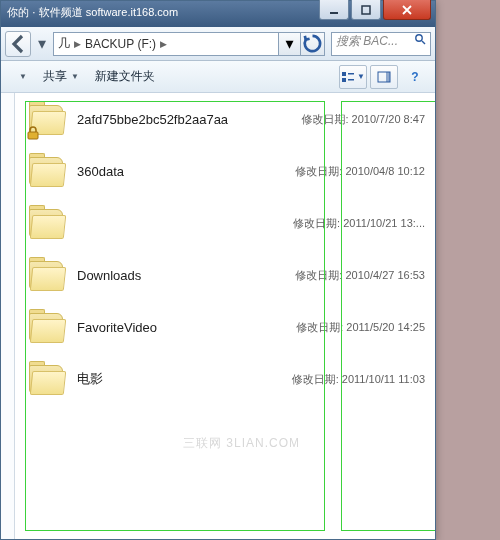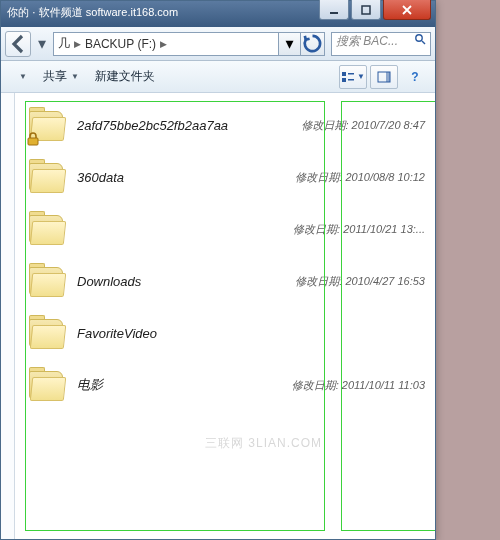--- a/index.html
+++ b/index.html
@@ -21,34 +21,34 @@
   .refresh { width:24px; height:24px; border:1px solid #8aa0b8; border-left:none; background:linear-gradient(#f8fafc,#e0e8f0); display:flex; align-items:center; justify-content:center; color:#2a5aa0; }
   .searchbox { width:100px; height:24px; margin-left:6px; border:1px solid #8aa0b8; background:#fff; display:flex; padding:0 4px; color:#888; font-style:italic; font-size:12px; }
   .searchbox .mag { margin-left:auto; color:#2a5aa0; }
   .toolbar { height:32px; background:linear-gradient(#f6fafd,#e2ecf4); border-bottom:1px solid #c4d2e0; display:flex; align-items:center; padding:0 6px; font-size:12px; color:#1a2a3a; }
   .tool { padding:4px 8px; display:flex; align-items:center; border-radius:2px; }
   .tool .dd { margin-left:4px; font-size:8px; color:#4a5a6a; }
   .toolbar .spacer { flex:1; }
   .viewbtn { width:28px; height:24px; border:1px solid #b0c0d0; background:linear-gradient(#fdfdfd,#e6eef6); margin-left:3px; display:flex; align-items:center; justify-content:center; color:#2a5aa0; border-radius:2px; }
   .content { position:absolute; top:92px; left:0; right:0; bottom:0; background:#fff; overflow:hidden; }
   .sidebar-edge { position:absolute; left:0; top:0; width:14px; bottom:0; border-right:1px solid #d0dae4; background:#fafcfe; }
-  .filelist { position:absolute; left:14px; right:0; top:0; bottom:0; padding:6px 6px;font-style:italic; }
+  .filelist { position:absolute; left:14px; right:0; top:0; bottom:0; padding:0 6px; }
   .row { display:flex; align-items:center; height:52px; position:relative; }
   .ficon { width:40px; height:40px; margin:0 10px 0 6px; position:relative; flex-shrink:0;}
   .folder-back { position:absolute; left:2px; top:6px; width:34px; height:28px; background:linear-gradient(#f6e8b0,#e8d078); border-radius:2px 6px 3px 3px; border:1px solid #d0b85a;}
   .folder-tab { position:absolute; left:2px; top:2px; width:16px; height:8px; background:#f0dc90; border:1px solid #d0b85a; border-bottom:none; border-radius:2px 2px 0 0;}
   .folder-front { position:absolute; left:4px; top:12px; width:34px; height:24px; background:linear-gradient(#fff4c8,#f2e090); border-radius:2px; border:1px solid #d8c068; transform:skewX(-6deg);}
   .lock { position:absolute; left:-2px; bottom:-2px; width:16px; height:16px; }
   .filefolder .sheet { position:absolute; left:6px; top:4px; width:26px; height:32px; background:#fff; border:1px solid #b8c4d0; }
   .filefolder .mini { position:absolute; left:16px; top:16px; width:22px; height:20px; background:linear-gradient(#fff0b8,#f0da80); border:1px solid #d0b85a; border-radius:1px 3px 2px 2px; }
   .fname { font-size:13px; color:#202020; }
   .meta { position:absolute; right:4px; top:50%; transform:translateY(-50%); font-size:11px; color:#606060; white-space:nowrap; }
   .meta .lbl { color:#606060; }
   .greenbox { position:absolute; border:1px solid #3bd23b; pointer-events:none; }
-  .watermark { position:absolute; left:204px; top:342px; color:#d8d8d8; font-size:12px; letter-spacing:1px; pointer-events:none;}
+  .watermark { position:absolute; left:182px; top:342px; color:#d8d8d8; font-size:12px; letter-spacing:1px; pointer-events:none;}
 </style>
 </head>
 <body>
 
 <div class="window">
 
   <div class="titlebar">
     <span class="caption">你的 · 软件频道  software.it168.com</span>
     <div class="winbtns">
       <div class="winbtn">
@@ -148,21 +148,21 @@
           <div class="fname">2afd75bbe2bc52fb2aa7aa</div>
           <div class="meta"><span class="lbl">修改日期:</span> <span>2010/7/20 8:47</span></div>
         </div>
         <div class="row">
           <div class="ficon">
             <div class="folder-tab"></div>
             <div class="folder-back"></div>
             <div class="folder-front"></div>
           </div>
           <div class="fname">360data</div>
-          <div class="meta"><span class="lbl">修改日期:</span> <span>2010/08/8 10:12</span></div>
+          <div class="meta"><span class="lbl">修改日期:</span> <span>2010/04/8 10:12</span></div>
         </div>
         <div class="row">
           <div class="ficon">
             <div class="folder-tab"></div>
             <div class="folder-back"></div>
             <div class="folder-front"></div>
           </div>
           <div class="meta"><span class="lbl">修改日期:</span> <span>2011/10/21 13:...</span></div>
         </div>
         <div class="row">
@@ -174,20 +174,21 @@
           <div class="fname">Downloads</div>
           <div class="meta"><span class="lbl">修改日期:</span> <span>2010/4/27 16:53</span></div>
         </div>
         <div class="row">
           <div class="ficon">
             <div class="folder-tab"></div>
             <div class="folder-back"></div>
             <div class="folder-front"></div>
           </div>
           <div class="fname">FavoriteVideo</div>
+          <div class="meta"><span class="lbl">修改日期:</span> <span>2011/5/20 14:25</span></div>
         </div>
         <div class="row">
           <div class="ficon">
             <div class="folder-tab"></div>
             <div class="folder-back"></div>
             <div class="folder-front"></div>
           </div>
           <div class="fname">电影</div>
           <div class="meta"><span class="lbl">修改日期:</span> <span>2011/10/11 11:03</span></div>
         </div>

